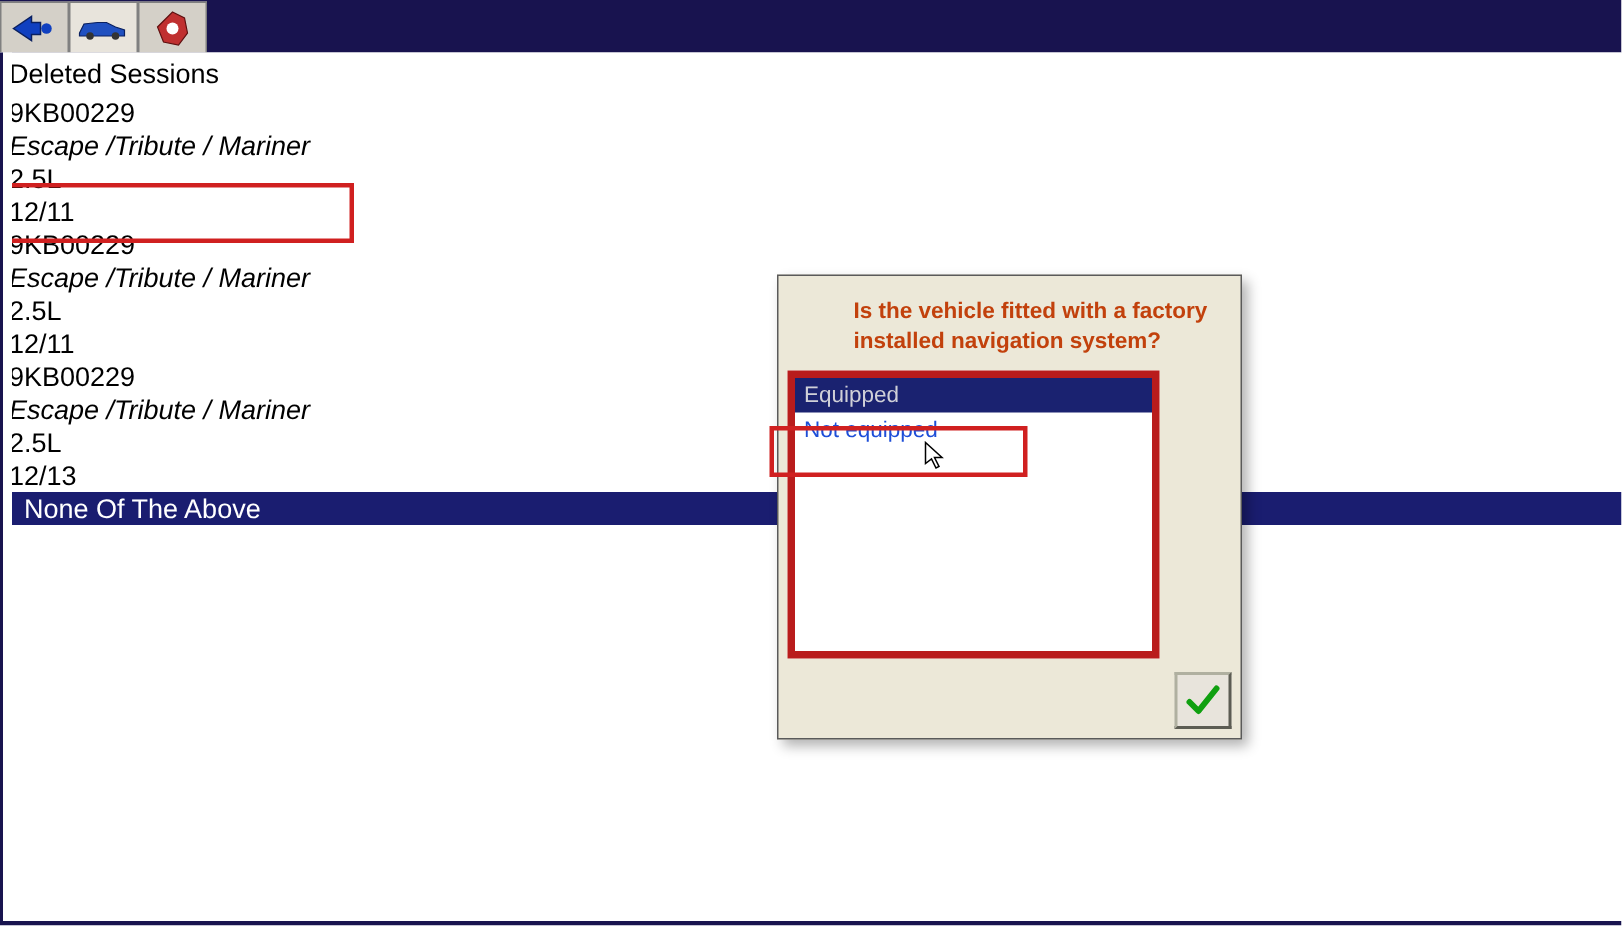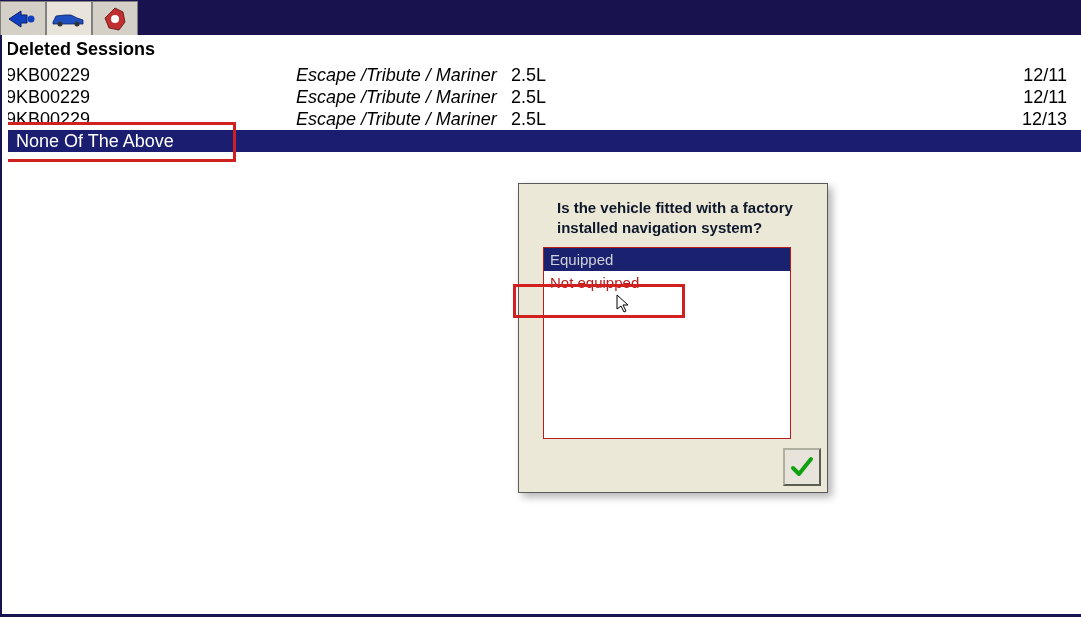--- a/index.html
+++ b/index.html
@@ -40,29 +40,30 @@
     .tab-btn.active {
       background: #e8e4dc;
     }
     .main-area {
       background: #ffffff;
       width: 100%;
       padding: 0;
       position: relative;
     }
     .section-header {
-      font-weight: bold;
+      font-weight: normal;
       font-size: 18px;
       padding: 4px 6px;
     }
     .session-row {
       display: flex;
       font-size: 18px;
       padding: 0 6px;
       line-height: 22px;
+      flex-direction: column;
     }
     .session-row .col-id {
       width: 290px;
     }
     .session-row .col-vehicle {
       width: 215px;
       font-style: italic;
     }
     .session-row .col-engine {
       width: 510px;
@@ -91,38 +92,38 @@
       position: absolute;
       top: 183px;
       left: 518px;
       width: 310px;
       height: 310px;
       background: #ece8d8;
       border: 1px solid #5a5a5a;
       box-shadow: 4px 4px 8px rgba(0,0,0,0.3);
     }
     .dialog-question {
-      padding: 14px 16px 10px 38px;
+      padding: 14px 16px 10px 50px;
       font-weight: bold;
       font-size: 15px;
-      color: #0f172a;
+      color: #c2410c;
       line-height: 1.3;
     }
     .option-list {
-      border: 1px solid #b91c1c;
+      border: 5px solid #b91c1c;
       background: #ffffff;
       width: 248px;
       height: 192px;
-      margin-left: 24px;
+      margin-left: 6px;
     }
     .option-item {
       font-size: 15px;
       padding: 3px 6px;
       cursor: pointer;
-      color: #b91c1c;
+      color: #1d4ed8;
     }
     .option-item.selected {
       background: #1a2270;
       color: #d0d0d8;
     }
     .confirm-btn {
       position: absolute;
       bottom: 6px;
       right: 6px;
       width: 38px;

